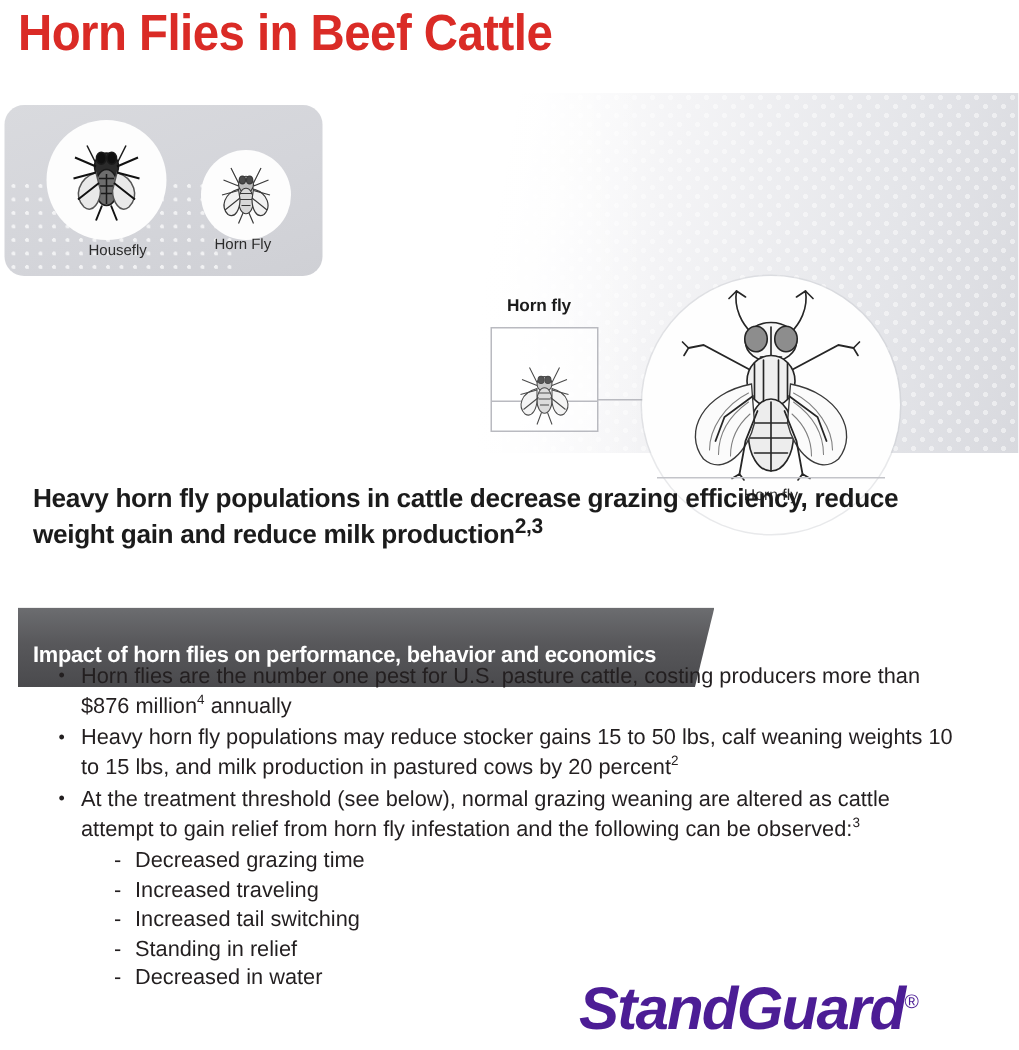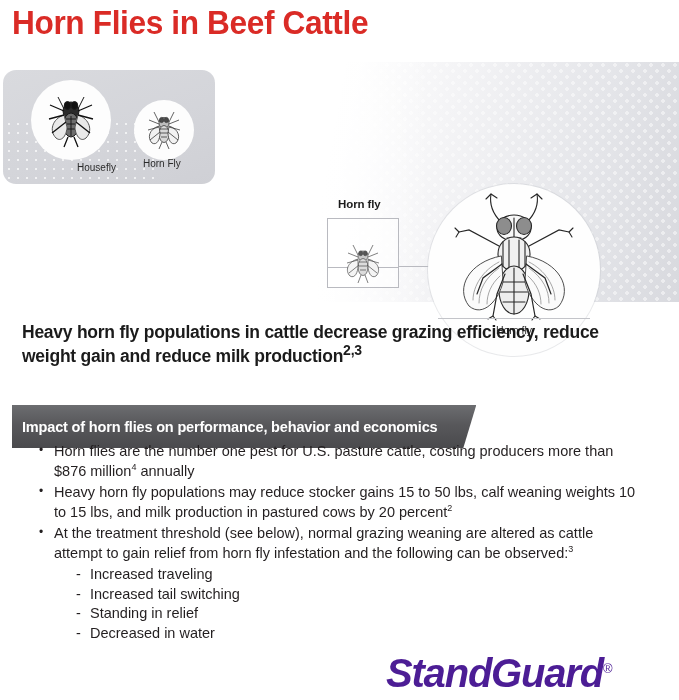--- a/index.html
+++ b/index.html
@@ -74,21 +74,21 @@
     background:#fdfdfd;
     display:flex;align-items:center;justify-content:center;
   }
   .circ-housefly{left:28px;top:10px;width:80px;height:80px;}
   .circ-hornfly{left:131px;top:30px;width:60px;height:60px;}
   .lbl-small{
     position:absolute;
     font-size:10px;color:#2b2b2b;
     white-space:nowrap;
   }
-  .lbl-housefly{left:58px;top:92px;padding-left:16px;}
+  .lbl-housefly{left:40px;top:92px;padding-left:16px;}
   .lbl-hornfly{left:140px;top:88px;}
 
   
   .hornfly-caplabel{
     position:absolute;left:338px;top:136px;
     font-size:11.5px;font-weight:bold;color:#1c1c1c;
     letter-spacing:-0.1px;
   }
   .small-box{
     position:absolute;left:327px;top:156px;
@@ -132,21 +132,21 @@
   }
   .subhead sup{font-size:14px;vertical-align:super;line-height:0;}
 
   
   .banner-wrap{
     position:absolute;left:12px;top:405px;height:27px;
   }
   .banner{
     position:relative;height:43px;
     background:linear-gradient(180deg,#6c6d70 0%,#58585b 45%,#4a4a4d 100%);
-    padding:0 26px 0 10px;
+    padding:10px 26px 0 10px;
     display:flex;align-items:center;
     clip-path:polygon(0 0, 100% 0, calc(100% - 13px) 100%, 0 100%);
     text-align:center;
   }
   .banner-text{
     color:#ffffff;font-size:15px;font-weight:bold;letter-spacing:-0.2px;
     white-space:nowrap;transform:scaleX(0.97);transform-origin:left center;
   }
 
   
@@ -325,20 +325,21 @@
   </div>
 
   <div class="bul">
     <span>Heavy horn fly populations may reduce stocker gains 15 to 50 lbs, calf weaning weights 10 to 15 lbs, and milk production in pastured cows by 20 percent</span><sup>2</sup><span></span>
   </div>
 
   <div class="bul">
     <span>At the treatment threshold (see below), normal grazing weaning are altered as cattle attempt to gain relief from horn fly infestation and the following can be observed:</span><sup>3</sup><span></span>
 
     <div class="subs">
+      <div class="sub">Decreased grazing time</div>
       <div class="sub">Increased traveling</div>
       <div class="sub">Increased tail switching</div>
       <div class="sub">Standing in relief</div>
       <div class="sub">Decreased in water</div>
     </div>
   </div>
 </div>
 
 <div class="logo">
   <span>StandGuard</span><span class="reg">®</span>

